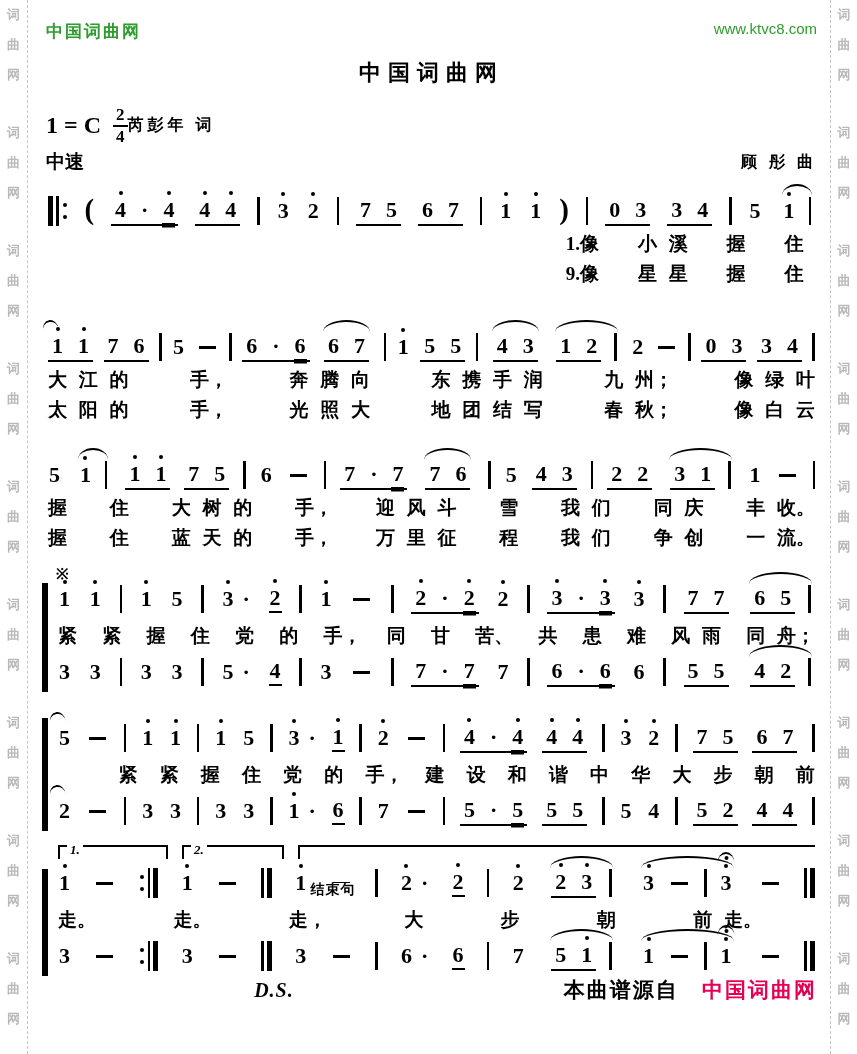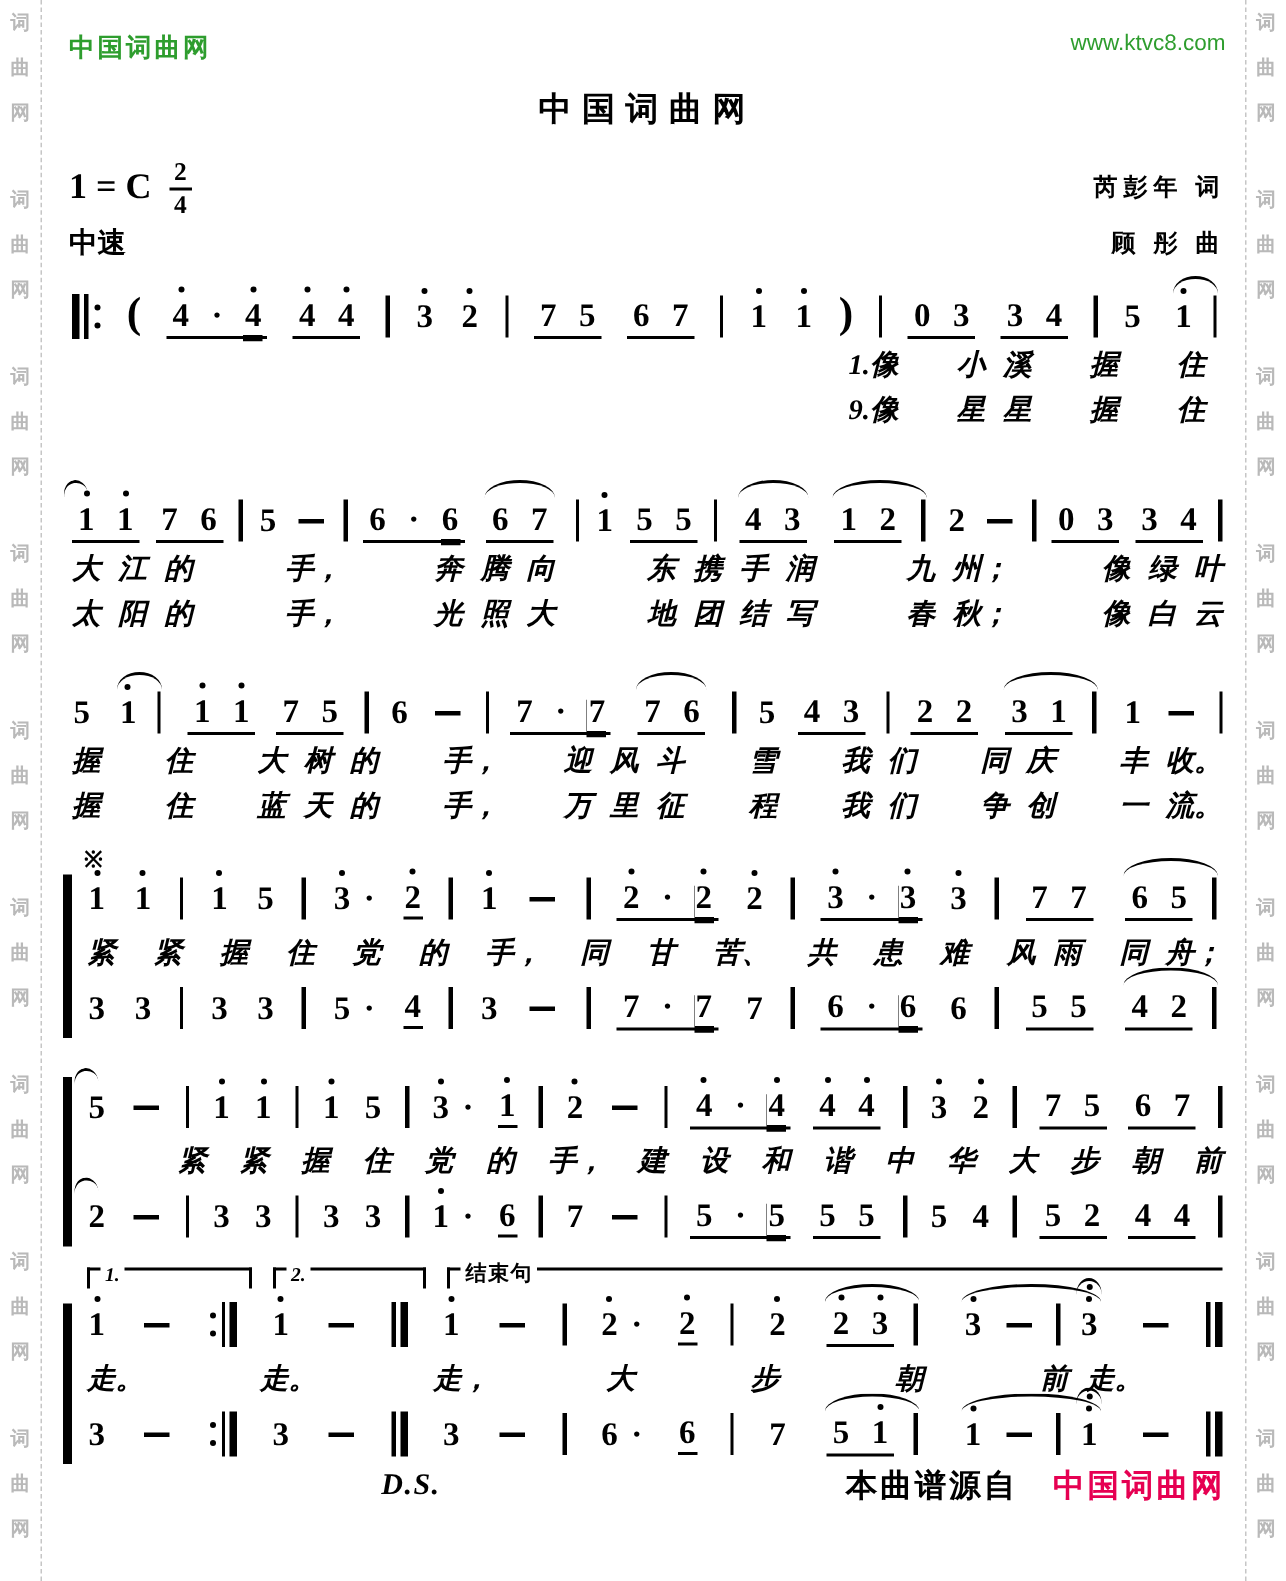--- a/index.html
+++ b/index.html
@@ -14,21 +14,21 @@
       color:var(--gray);font-weight:600;}
   
   .content{position:absolute;left:46px;right:40px;top:0;}
   .topbar{padding-top:20px;display:flex;justify-content:space-between;align-items:flex-start;}
   .site{color:var(--green);font-size:17px;font-weight:700;letter-spacing:2px;}
   .url{color:var(--green);font-size:15px;text-decoration:none;}
   .title{margin:12px 0 0;text-align:center;font-size:37px;line-height:1.15;font-weight:900;
          letter-spacing:14px;font-family:"Liberation Serif",serif;}
   .subtitle{margin-top:15px;text-align:center;font-size:22px;font-weight:800;letter-spacing:7px;
             font-family:"Liberation Serif",serif;}
-  .keyrow{margin-top:17px;display:flex;justify-content:space-between;align-items:center;}
+  .keyrow{margin-top:17px;display:flex;justify-content:flex-start;align-items:center;}
   .keysig{display:inline-flex;align-items:center;gap:12px;font-family:"Liberation Serif",serif;
           font-size:24px;font-weight:700;}
   .meter{display:inline-flex;flex-direction:column;align-items:center;font-size:17px;
          font-weight:800;line-height:1.15;}
   .meter i{font-style:normal;}
   .meter .num{border-bottom:2.5px solid var(--ink);padding:0 3px;}
   .credit{font-size:16px;font-weight:700;letter-spacing:4px;font-family:"Liberation Serif",serif;}
   .temporow{margin-top:3px;display:flex;justify-content:space-between;align-items:center;}
   .tempo{font-size:19px;font-weight:700;font-family:Liberation Mono, monospace;}
   
@@ -66,39 +66,39 @@
   .fm{position:absolute;left:50%;transform:translateX(-50%);top:-19px;width:17px;height:10px;
       border-top:2.5px solid var(--ink);
       border-top-left-radius:55% 100%;border-top-right-radius:55% 100%;}
   .fm::after{content:"";position:absolute;left:50%;top:2px;transform:translateX(-50%);
       width:4px;height:4px;background:var(--ink);border-radius:50%;}
   .tc{position:absolute;left:-9px;top:-14px;width:16px;height:9px;
       border-top:2.5px solid var(--ink);
       border-top-left-radius:55% 100%;border-top-right-radius:55% 100%;transform:rotate(-10deg);}
   
   .lyrics{display:flex;justify-content:space-between;font-size:19px;font-weight:700;
-          line-height:27px;margin-top:3px;font-family:"Liberation Serif",serif;word-spacing:7px;font-style:italic;}
+          line-height:27px;margin-top:3px;font-family:"Liberation Serif",serif;word-spacing:7px;}
   .lyrics.right{width:31%;margin-left:auto;padding-right:1.5%;}
   .lyrics.indented{padding-left:8%;}
   .lyrics.short{padding-right:7%;}
   
   .system{position:relative;padding-left:10px;}
   .system .lyrics{margin:7px 0;}
   .sysbracket{position:absolute;left:-6px;top:-4px;bottom:-4px;width:6px;background:var(--ink);}
   .system.has-segno .sysbracket{top:16px;}
   .system.has-volta .sysbracket{top:24px;}
   .segno{font-size:15px;font-weight:800;height:16px;line-height:14px;margin-left:-2px;}
   .voltarow{display:flex;gap:14px;height:20px;margin-bottom:2px;}
   .volta{border-top:2.5px solid var(--ink);border-left:2.5px solid var(--ink);position:relative;height:12px;}
   .volta.v1{width:14%;border-right:2.5px solid var(--ink);}
   .volta.v2{width:13%;border-right:2.5px solid var(--ink);}
   .volta.v3{flex:1;}
   .vlabel{position:absolute;left:7px;top:-4px;font-size:13px;font-weight:800;font-style:italic;
           line-height:1;background:#fff;padding:0 3px;font-family:"Liberation Serif",serif;}
-  .volta.v3 .vlabel{font-style:normal;font-size:14px;letter-spacing:1px;}
+  .volta.v3 .vlabel{font-style:normal;font-size:14px;letter-spacing:1px;margin-top:40px;}
   
   .bottomrow{display:flex;align-items:center;margin-top:4px;}
   .ds{margin-left:27%;font-family:"Liberation Serif",serif;font-style:italic;
       font-weight:800;font-size:20px;letter-spacing:1px;}
   .footer{margin-left:auto;font-size:21px;font-weight:800;letter-spacing:2px;
           font-family:"Liberation Serif",serif;}
   .fred{color:var(--red);margin-left:16px;}
 </style>
 </head>
 <body>

